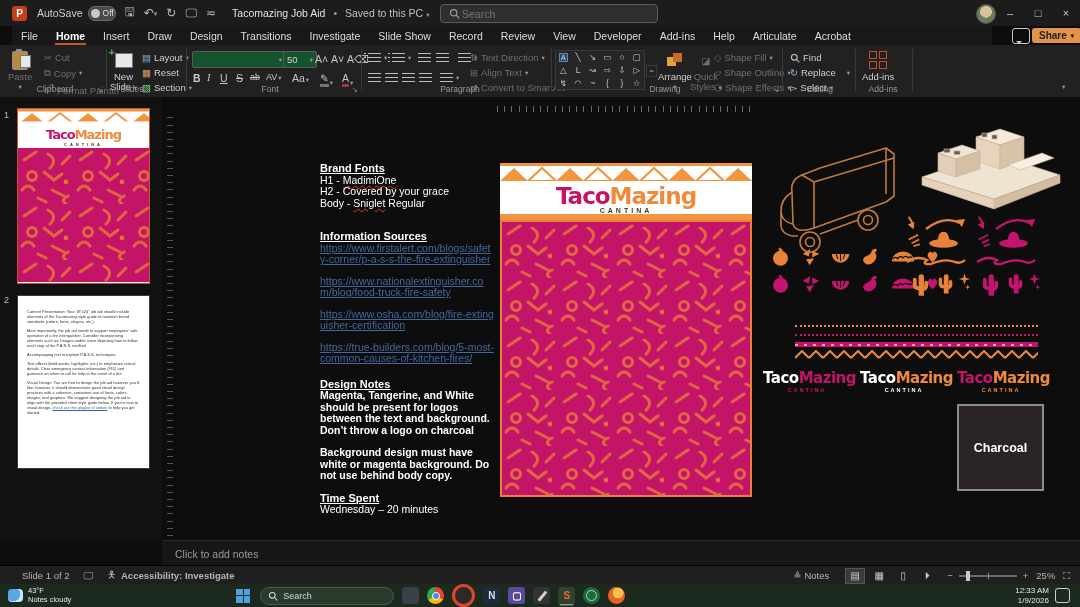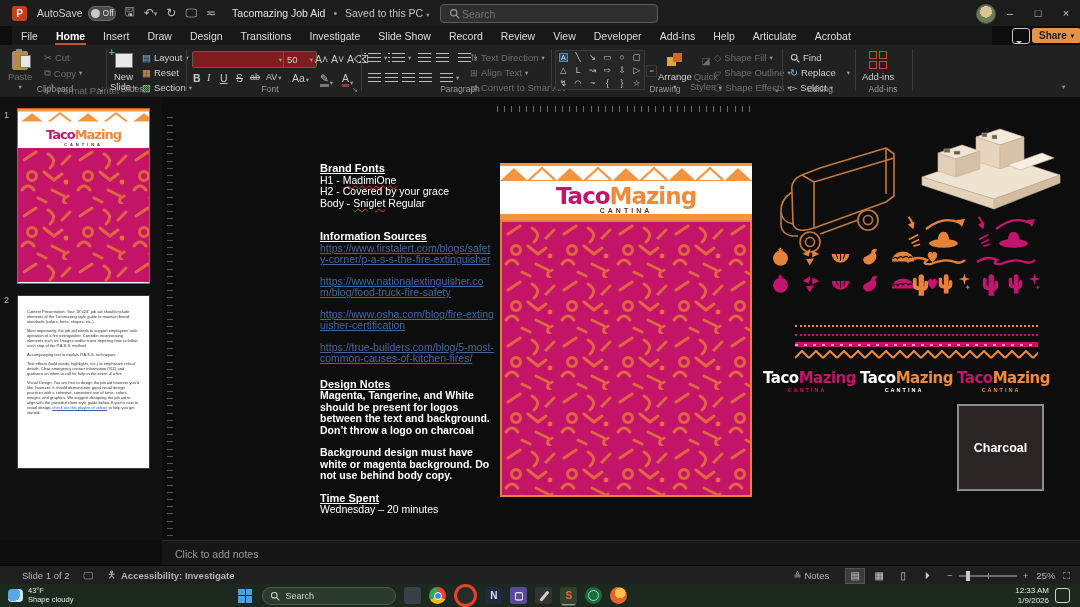--- a/index.html
+++ b/index.html
@@ -38,21 +38,21 @@
   #ribbon{left:0;top:45px;width:1080px;height:52px;background:#212121;border-bottom:1px solid #0a0a0a;}
   .rsep{position:absolute;top:4px;width:1px;height:42px;background:#3a3a3a;}
   .glabel{position:absolute;bottom:3px;font-size:8.5px;color:#9a9a9a;text-align:center;}
   .launcher{position:absolute;bottom:3px;font-size:7px;color:#9a9a9a;}
   .bigbtn{position:absolute;display:flex;flex-direction:column;align-items:center;font-size:9.5px;gap:1px;}
   .bigbtn .bicon{width:20px;height:20px;display:flex;align-items:center;justify-content:center;}
   .smbtn{position:absolute;display:flex;align-items:center;gap:3px;font-size:9.5px;white-space:nowrap;}
   .dis{color:#6f6f6f !important;}
   .en{color:#cfcfcf;}
   .caret{font-size:6.5px;color:#9a9a9a;}
-  .combo{position:absolute;height:15px;background:#7f1d1d;border:1px solid #5a5a5a;border-radius:2px;
+  .combo{position:absolute;height:15px;background:#14532d;border:1px solid #5a5a5a;border-radius:2px;
     display:flex;align-items:center;justify-content:space-between;padding:0 3px;font-size:9.5px;color:#cfcfcf;}
   .fbtn{position:absolute;font-size:10.5px;color:#c7c7c7;display:flex;align-items:flex-end;gap:1px;}
   .il{display:inline-block;width:13px;height:10px;background:repeating-linear-gradient(#bdbdbd 0 1.2px,transparent 1.2px 4px);}
   .il.dots{position:relative;}
   .il.dots::before{content:"";position:absolute;left:-4px;top:0;width:2px;height:10px;
     background:repeating-linear-gradient(#bdbdbd 0 1.2px,transparent 1.2px 4px);}
   .shape-gal{position:absolute;left:555px;top:5px;width:88px;height:38px;border:1px solid #3a3a3a;
     display:grid;grid-template-columns:repeat(6,1fr);align-items:center;justify-items:center;font-size:8.5px;color:#c7c7c7;background:#262626;}
   .shape-gal .tbx{background:#2b4a6b;color:#cfe2f5;border:1px solid #5b89b4;font-size:7px;padding:0 1px;}
   .clipicon{width:14px;height:17px;border:1.4px solid #8f8f8f;border-radius:2px;position:relative;background:#b98a3f;}
@@ -754,21 +754,21 @@
     <span>+</span>
     <span style="margin-left:8px">25%</span>
     <span style="margin:0 10px 0 8px">⛶</span>
   </div>
 
   <div id="taskbar" class="abs">
     <div id="weather">
       <div class="wic"></div>
       <div class="wtxt">
         <div>43°F</div>
-        <div>Shape cloudy</div>
+        <div>Notes cloudy</div>
       </div>
     </div>
     <div id="winlogo">
         <i></i>
         <i></i>
         <i></i>
         <i></i>
       </div>
     <div id="tk-search">
       <svg width="10" height="10" viewBox="0 0 14 14" style="color:#cfcfcf">

